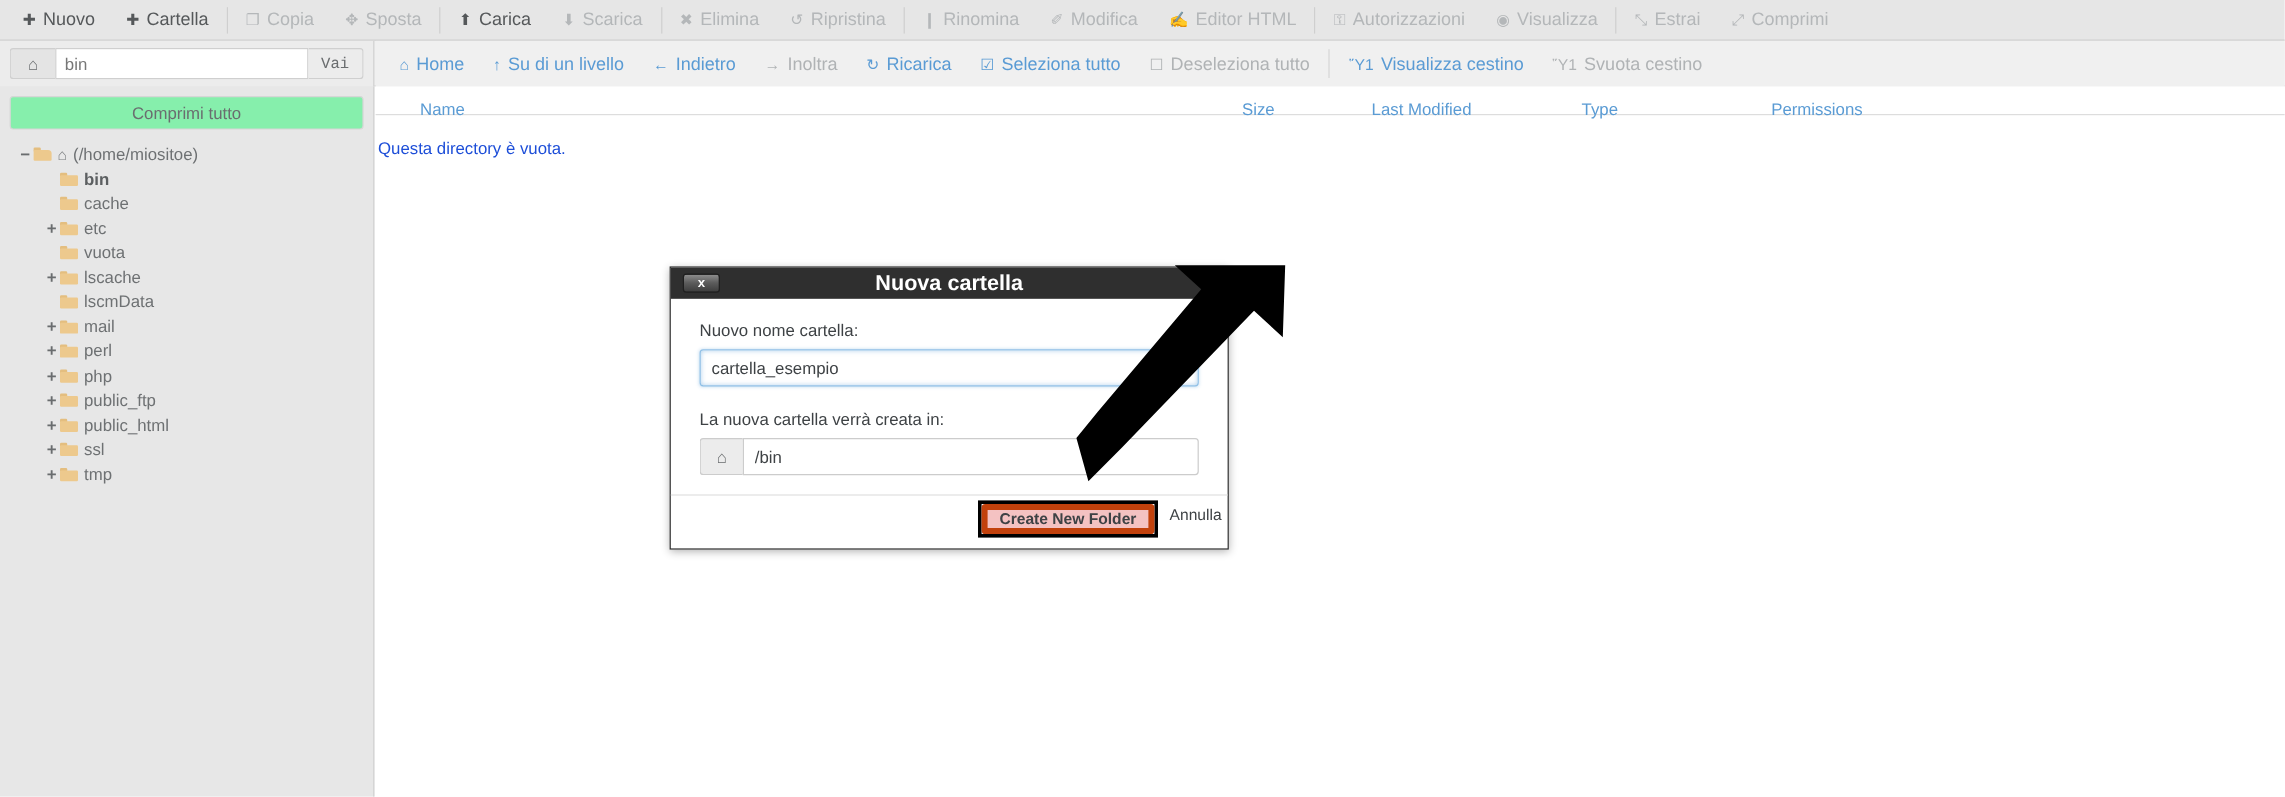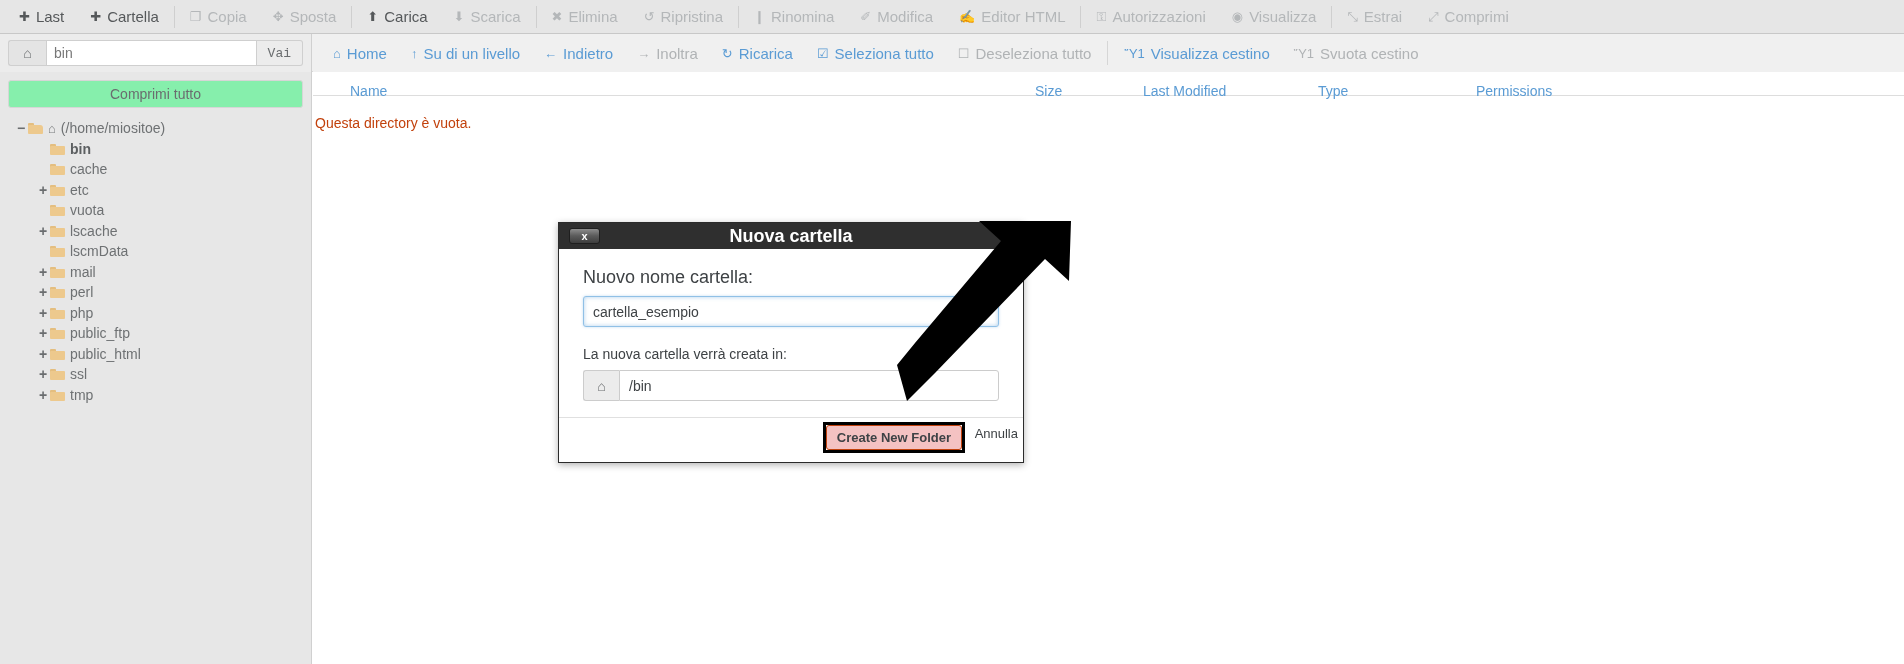--- a/index.html
+++ b/index.html
@@ -132,21 +132,21 @@
     position: absolute; top: 11px;
     font-size: 14px; color: #5a9bd4; cursor: pointer;
   }
   .ch-name { left: 37px; }
   .ch-size { left: 722px; }
   .ch-mod  { left: 830px; }
   .ch-type { left: 1005px; }
   .ch-perm { left: 1163px; }
   .empty-msg {
     padding: 19px 0 0 2px;
-    font-size: 14px; color: #c2410c;
+    font-size: 14px; color: #1d4ed8;
   }
 
   
   .modal {
     position: absolute; left: 558px; top: 222px;
     width: 466px;
     background: #ffffff;
     border: 1px solid #2b2b2b;
     box-shadow: 0 2px 7px rgba(0,0,0,.3);
     z-index: 40;
@@ -164,21 +164,21 @@
     display: flex; align-items: center; justify-content: center;
     cursor: pointer;
   }
   .modal-title {
     position: absolute; left: 0; right: 0; text-align: center;
     font-size: 18px; font-weight: bold; color: #fff;
     pointer-events: none;
   }
   .modal-body { padding: 18px 24px 16px 24px; }
   .field-label {
-    font-size: 18px; color: #3e4245; margin-bottom: 8px;
+    font-size: 14px; color: #3e4245; margin-bottom: 8px;
   }
   .text-input {
     width: 100%; height: 31px;
     border: 1px solid #90c0e6; border-radius: 3px;
     background: #fff;
     box-shadow: 0 0 4px rgba(110,170,220,.55) inset, 0 0 3px rgba(110,170,220,.4);
     font-size: 14px; color: #3e4245;
     padding: 0 9px;
     font-family: "Liberation Sans", sans-serif;
     outline: none;
@@ -205,21 +205,21 @@
     display: flex; align-items: center; justify-content: flex-end;
     padding-right: 6px;
   }
   .btn-create-wrap {
     position: absolute; right: 58px; top: 4px;
     border: 3px solid #000;
     padding: 0;
   }
   .btn-create {
     background: #f4c2c2;
-    border: 1px solid #c2410c;
+    border: 5px solid #c2410c;
     border-radius: 3px;
     height: 25px;
     padding: 0 10px;
     font-size: 13px; font-weight: bold; color: #3e4245;
     cursor: pointer;
     font-family: "Liberation Sans", sans-serif;
     display: flex; align-items: center;
   }
   .btn-cancel {
     position: absolute; right: 5px; top: 8px;
@@ -235,21 +235,21 @@
     z-index: 60; pointer-events: none;
   }
 </style>
 </head>
 <body>
 
 <div class="toolbar-main">
   <div id="tb-items" style="display:flex;align-items:center;">
       <div class="tb-item">
         <span class="ic">✚</span>
-        <span>Last</span>
+        <span>Nuovo</span>
       </div>
       <div class="tb-item">
         <span class="ic">✚</span>
         <span>Cartella</span>
       </div>
       <div class="tb-sep"></div>
       <div class="tb-item disabled">
         <span class="ic">❐</span>
         <span>Copia</span>
       </div>

